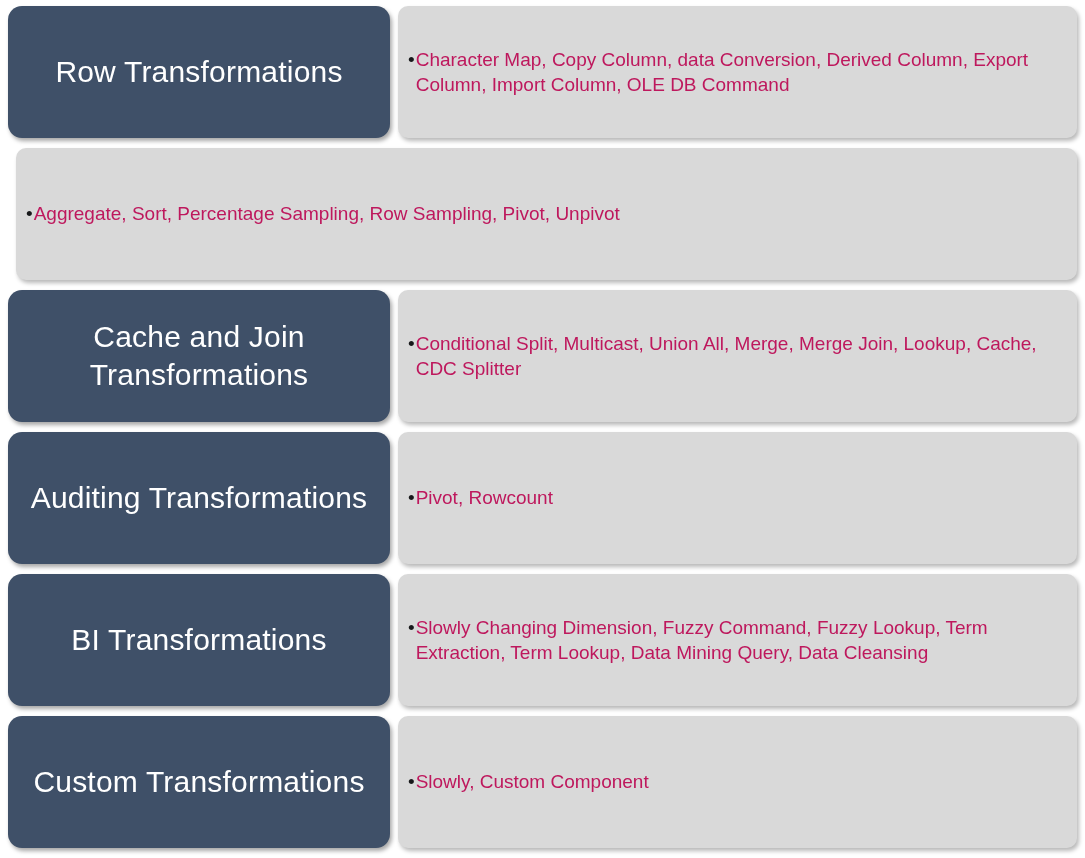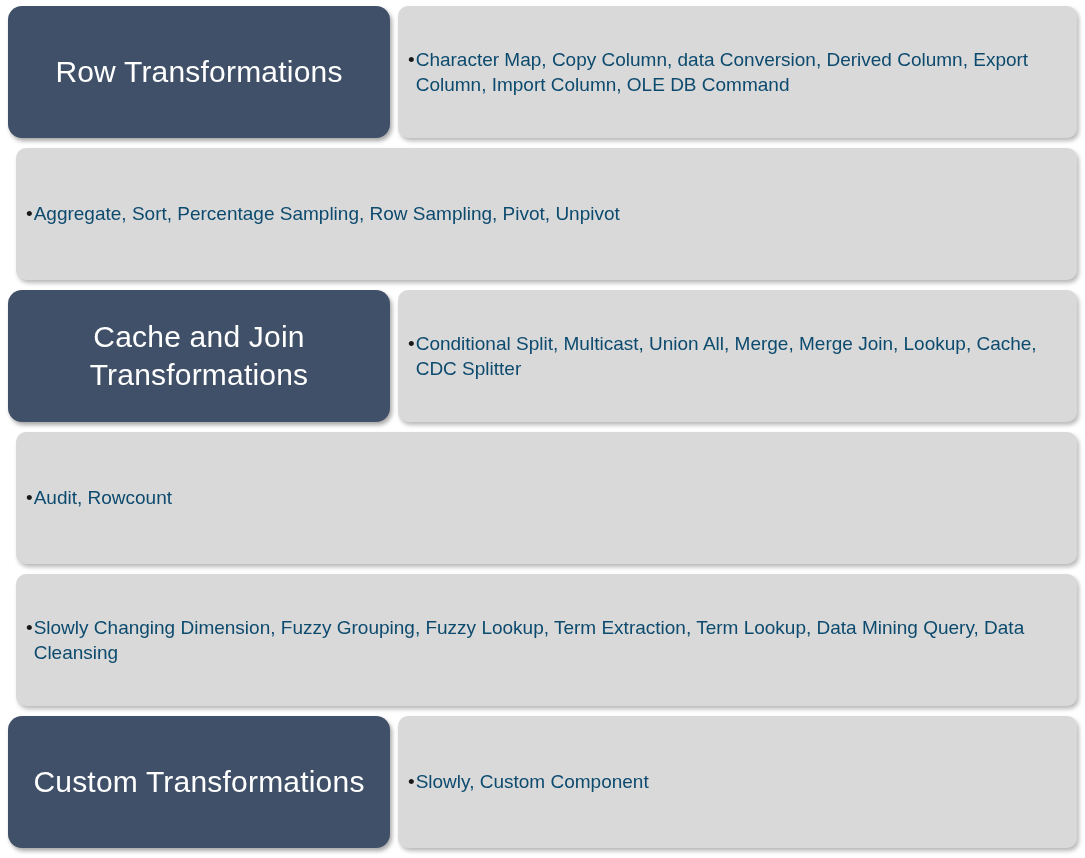--- a/index.html
+++ b/index.html
@@ -69,21 +69,21 @@
     width: 100%;
   }
   .bullet-dot {
     color: #17181a;
     font-size: 19px;
     line-height: 1.33;
     padding-right: 1px;
     flex: 0 0 auto;
   }
   .detail-text {
-    color: #0c4a6e;
+    color: #be185d;
     font-size: 19px;
     line-height: 1.34;
     flex: 1 1 auto;
   }
   
   .row-0 { flex: 0 0 132px; }
   .row-1 { flex: 0 0 132px; }
   .row-2 { flex: 0 0 132px; }
   .row-3 { flex: 0 0 132px; }
   .row-4 { flex: 0 0 132px; }
@@ -121,33 +121,39 @@
     </div>
     <div class="detail-box">
       <div class="bullet-wrap">
         <span class="bullet-dot">•</span>
         <span class="detail-text">Conditional Split, Multicast, Union All, Merge, Merge Join, Lookup, Cache, CDC Splitter</span>
       </div>
     </div>
   </div>
 
   <div class="row row-3">
+    <div class="label-box">
+      <div class="label-text">Auditing Transformations</div>
+    </div>
     <div class="detail-box">
       <div class="bullet-wrap">
         <span class="bullet-dot">•</span>
-        <span class="detail-text">Audit, Rowcount</span>
+        <span class="detail-text">Pivot, Rowcount</span>
       </div>
     </div>
   </div>
 
   <div class="row row-4">
+    <div class="label-box">
+      <div class="label-text">BI Transformations</div>
+    </div>
     <div class="detail-box">
       <div class="bullet-wrap">
         <span class="bullet-dot">•</span>
-        <span class="detail-text">Slowly Changing Dimension, Fuzzy Grouping, Fuzzy Lookup, Term Extraction, Term Lookup, Data Mining Query, Data Cleansing</span>
+        <span class="detail-text">Slowly Changing Dimension, Fuzzy Command, Fuzzy Lookup, Term Extraction, Term Lookup, Data Mining Query, Data Cleansing</span>
       </div>
     </div>
   </div>
 
   <div class="row row-5">
     <div class="label-box">
       <div class="label-text">Custom Transformations</div>
     </div>
     <div class="detail-box">
       <div class="bullet-wrap">

